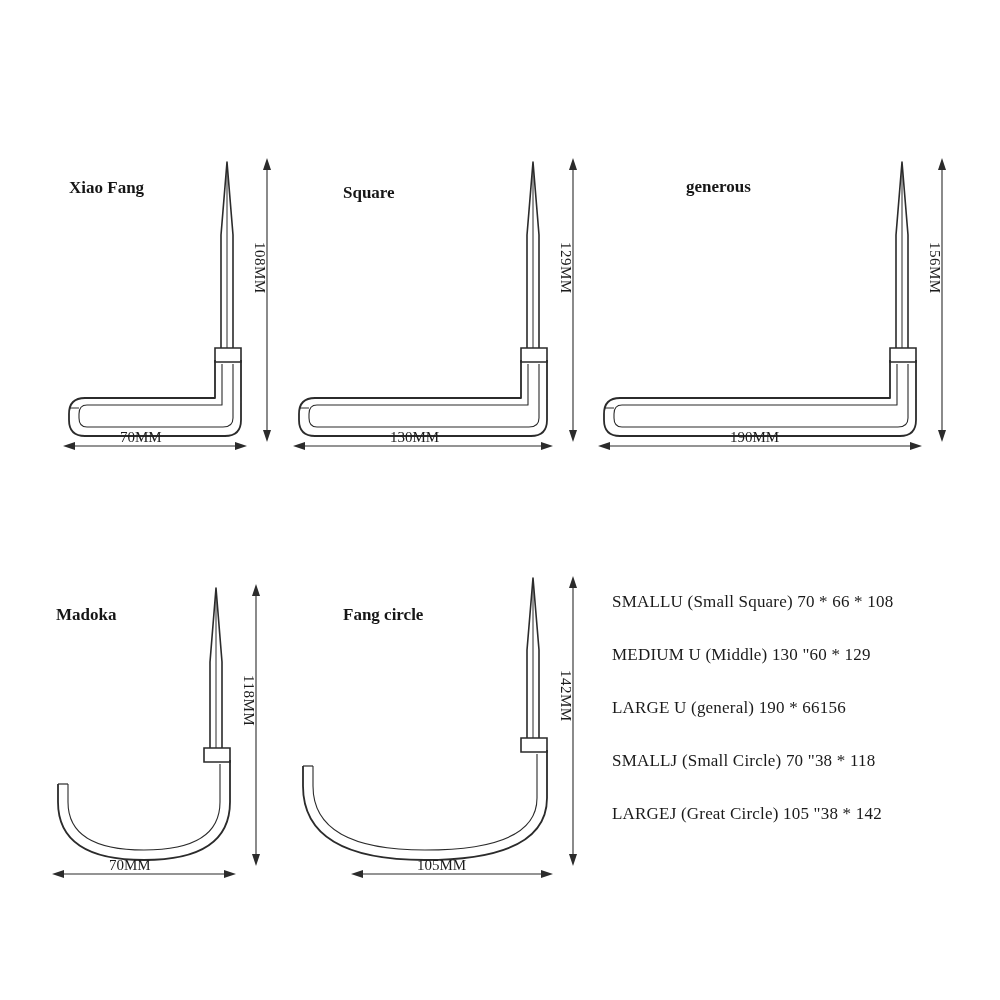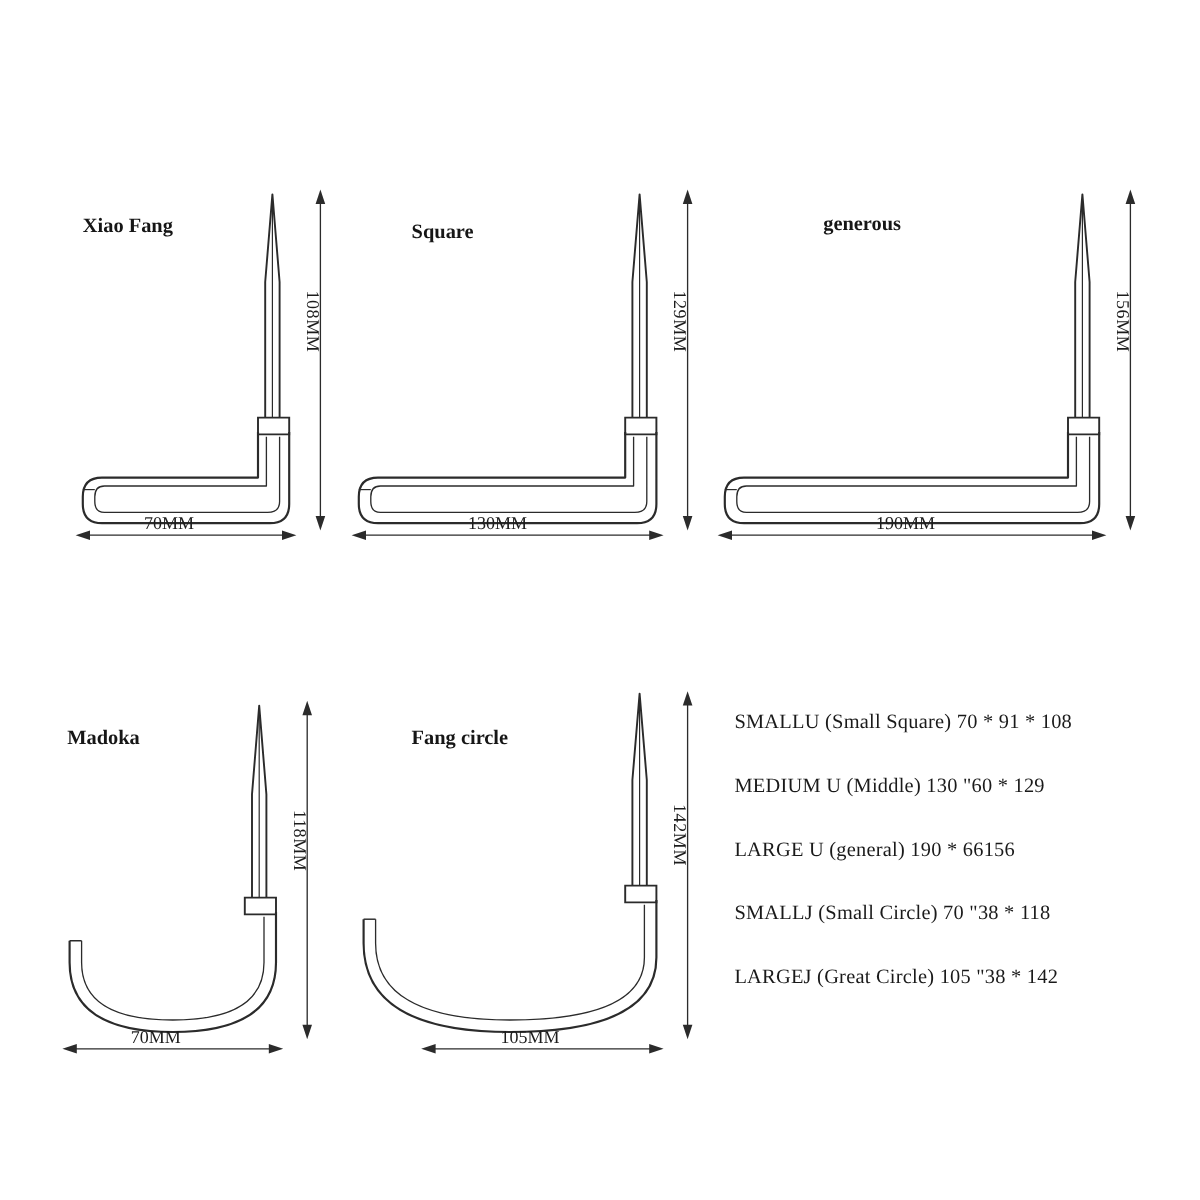--- a/index.html
+++ b/index.html
@@ -190,20 +190,20 @@
       <line x1="72" y1="304" x2="262" y2="304" stroke="#2b2b2b" stroke-width="1.1"></line>
       <polygon points="66,304 78,300 78,308" fill="#2b2b2b"></polygon>
       <polygon points="268,304 256,300 256,308" fill="#2b2b2b"></polygon>
     </svg>
 
     <div class="dim-text vertical" style="left:272px; top:100px;">142MM</div>
     <div class="dim-text" style="left:132px; top:287px;">105MM</div>
   </div>
 
   <div class="spec-list">
-    <div class="spec-item">SMALLU (Small Square) 70 * 91 * 108</div>
+    <div class="spec-item">SMALLU (Small Square) 70 * 66 * 108</div>
     <div class="spec-item">MEDIUM U (Middle) 130 "60 * 129</div>
     <div class="spec-item">LARGE U (general) 190 * 66156</div>
     <div class="spec-item">SMALLJ (Small Circle) 70 "38 * 118</div>
     <div class="spec-item">LARGEJ (Great Circle) 105 "38 * 142</div>
   </div>
 
 </div>
 
 </body></html>

